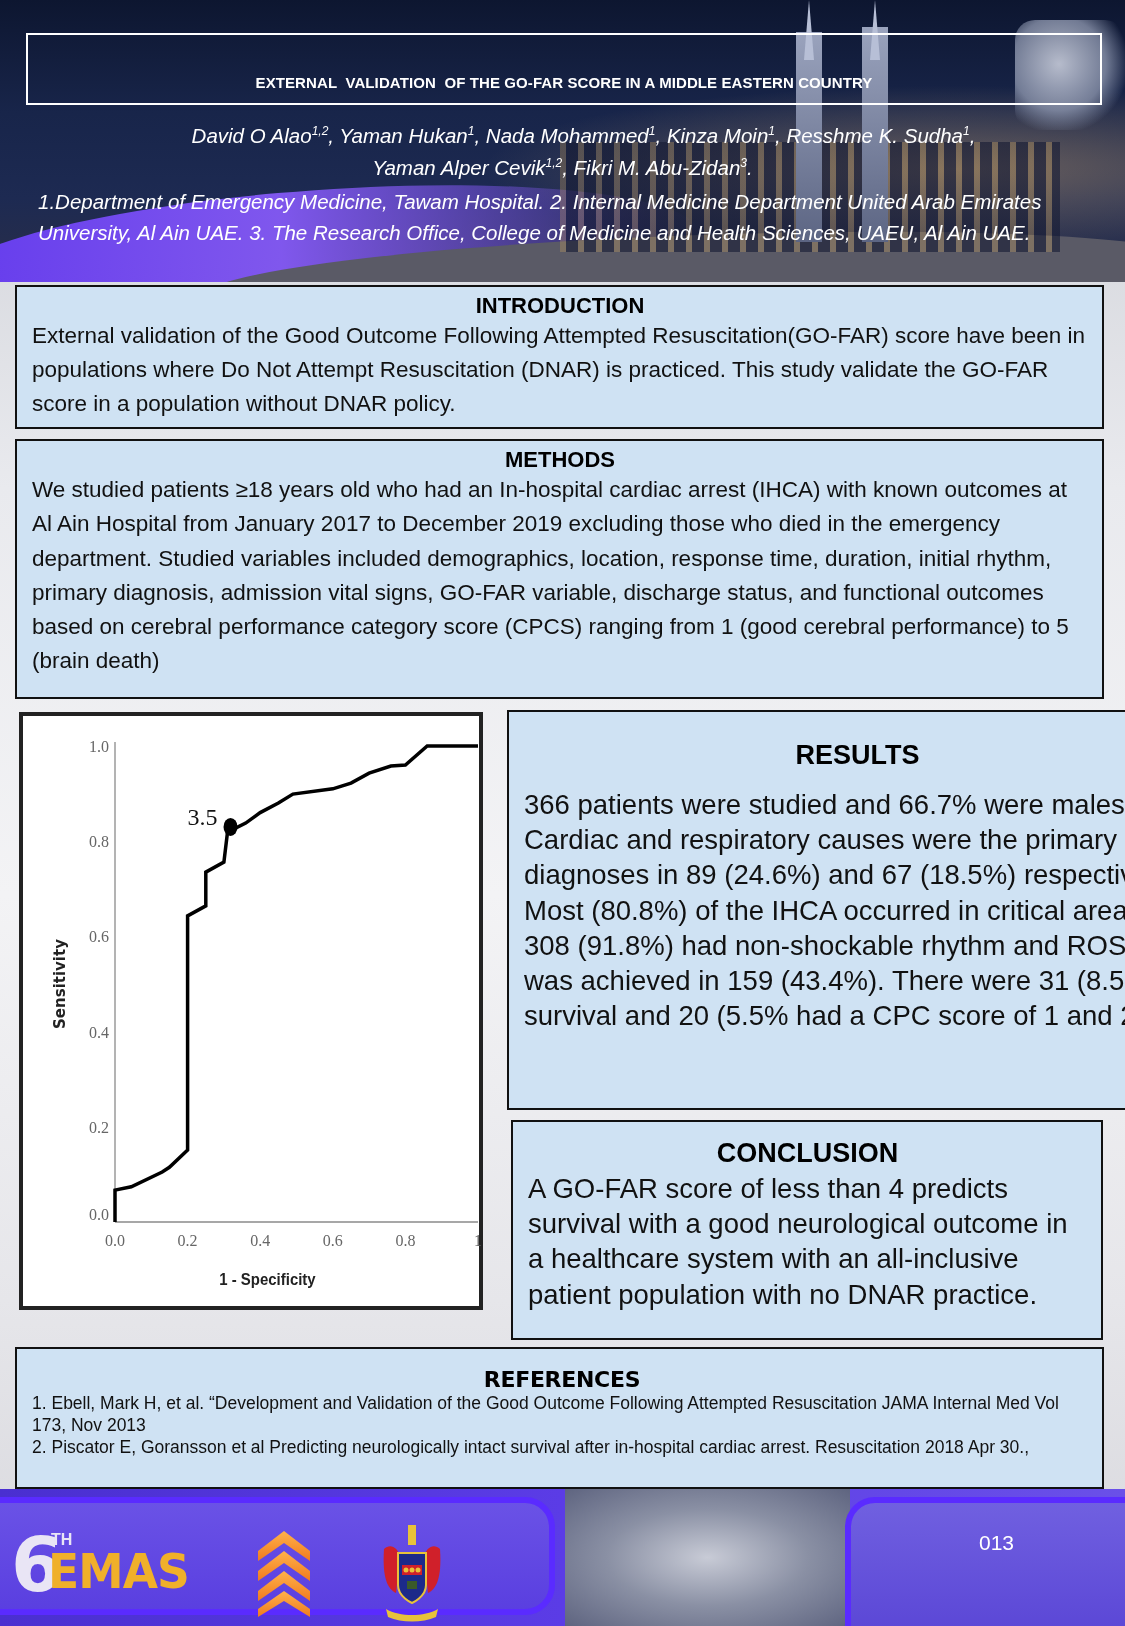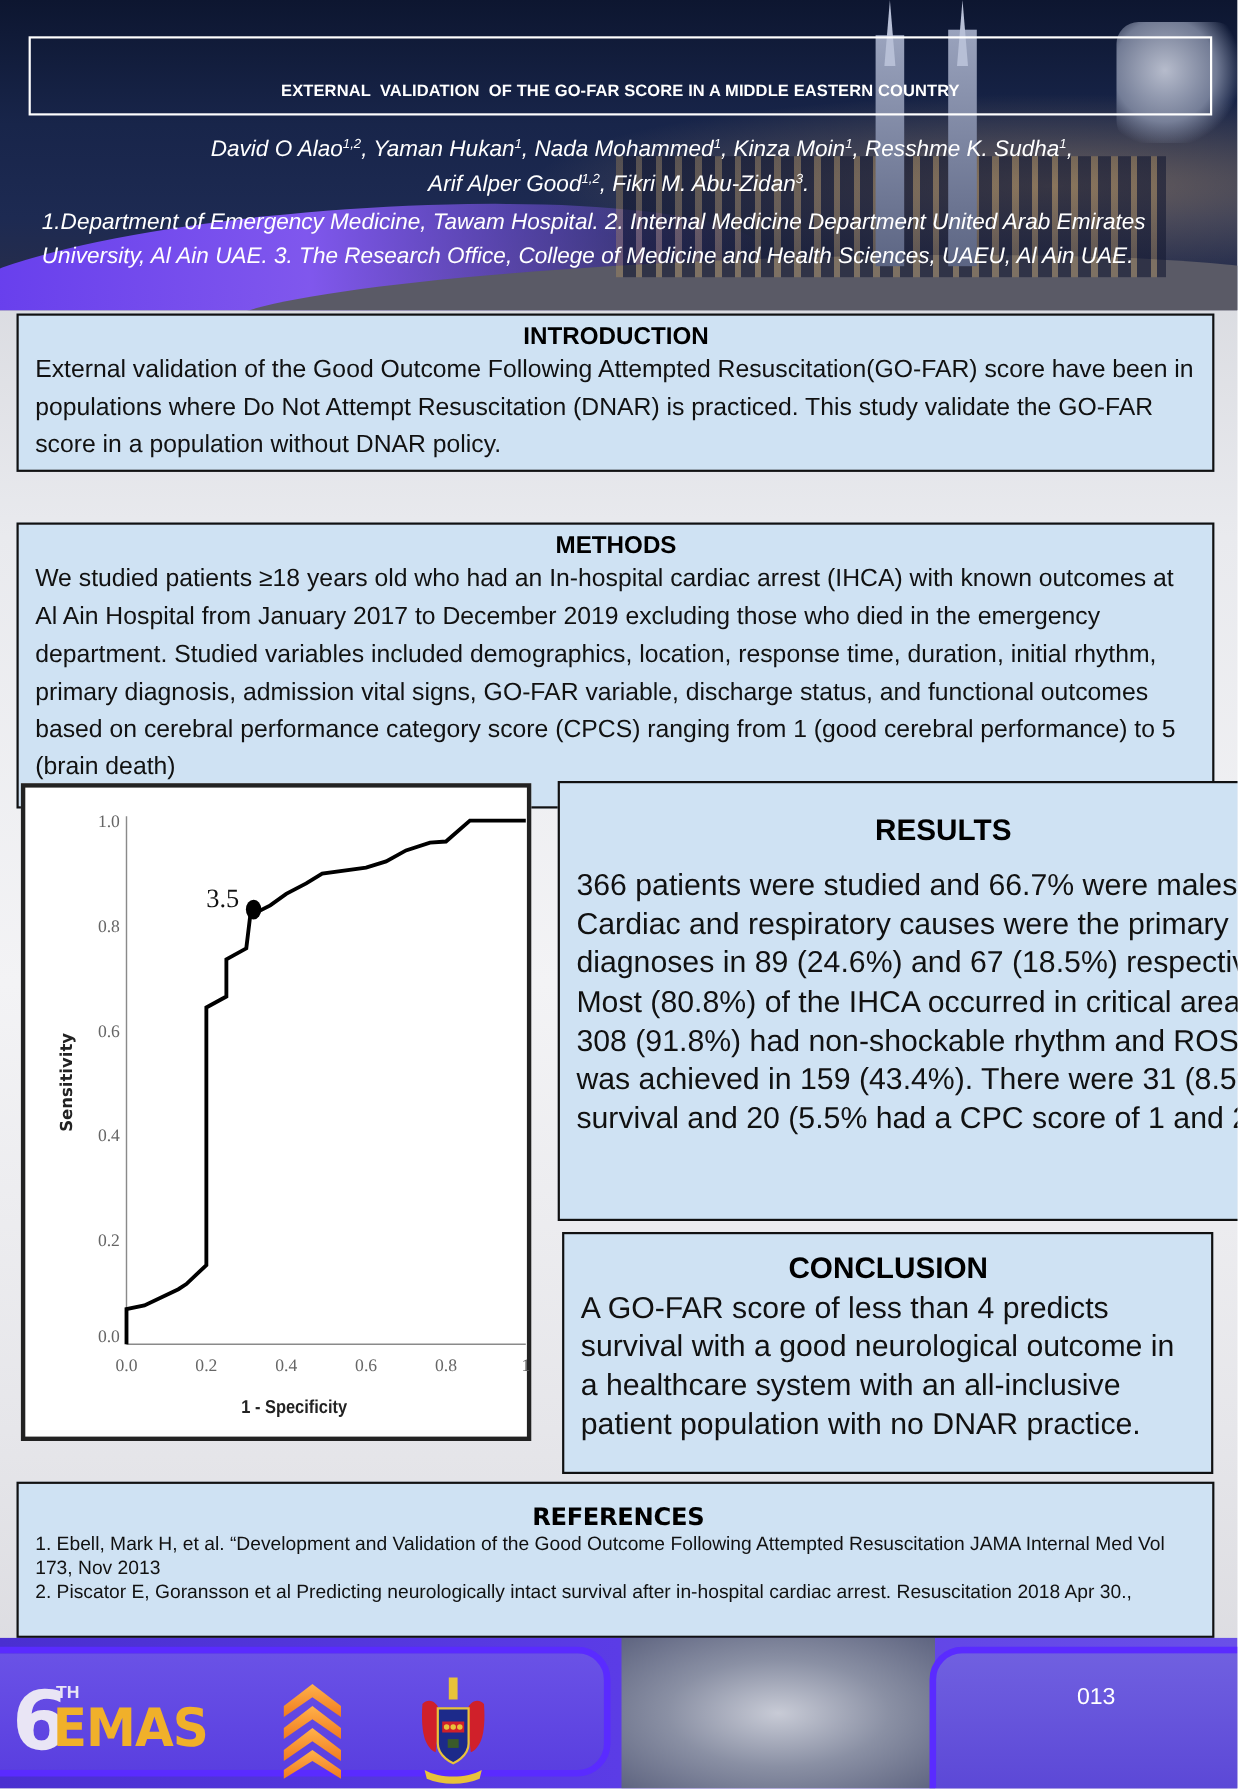--- a/index.html
+++ b/index.html
@@ -64,21 +64,21 @@
   .panel {
     position: absolute; background: #cfe2f3; border: 2px solid #111;
   }
   .panel h2 { text-align: center; font-size: 23px; font-weight: bold; color: #000; }
   .panel p { color: #111; }
 
   .intro { left: 15px; top: 285px; width: 1089px; height: 144px; padding: 4px 14px 0 15px; }
   .intro h2 { margin-top: 2px; font-size: 22px; }
   .intro p { font-size: 22.5px; line-height: 34px; }
 
-  .methods { left: 15px; top: 439px; width: 1089px; height: 260px; padding: 4px 14px 0 15px; margin-top: 36px; }
+  .methods { left: 15px; top: 439px; width: 1089px; height: 260px; padding: 4px 14px 0 15px; }
   .methods h2 { margin-top: 2px; font-size: 22px; }
   .methods p { font-size: 22.5px; line-height: 34.3px; }
 
   .chart-frame {
     position: absolute; left: 19px; top: 712px; width: 464px; height: 598px;
     background: #fff; border: 4px solid #222;
   }
   .chart-frame svg { position: absolute; left: -4px; top: -4px; }
 
   .results { left: 507px; top: 710px; width: 700px; height: 400px; padding: 28px 14px 0 15px; }
@@ -138,21 +138,21 @@
   </div>
 
   <div class="authors a1">
     <span>David O Alao</span><sup>1,2</sup>,
     <span>Yaman Hukan</span><sup>1</sup>,
     <span>Nada Mohammed</span><sup>1</sup>,
     <span>Kinza Moin</span><sup>1</sup>,
     <span>Resshme K. Sudha</span><sup>1</sup>,
   </div>
   <div class="authors a2">
-    <span>Arif Alper Good</span><sup>1,2</sup>,
+    <span>Yaman Alper Cevik</span><sup>1,2</sup>,
     <span>Fikri M. Abu-Zidan</span><sup>3</sup>.
   </div>
   <div class="affil">1.Department of Emergency Medicine, Tawam Hospital. 2. Internal Medicine Department United Arab Emirates University, Al Ain UAE. 3. The Research Office, College of Medicine and Health Sciences, UAEU, Al Ain UAE.</div>
 </div>
 
 <section class="panel intro">
   <h2>INTRODUCTION</h2>
   <p>External validation of the Good Outcome Following Attempted Resuscitation(GO-FAR) score have been in populations where Do Not Attempt Resuscitation (DNAR) is practiced. This study validate the GO-FAR score in a population without DNAR policy.</p>
 </section>
 

